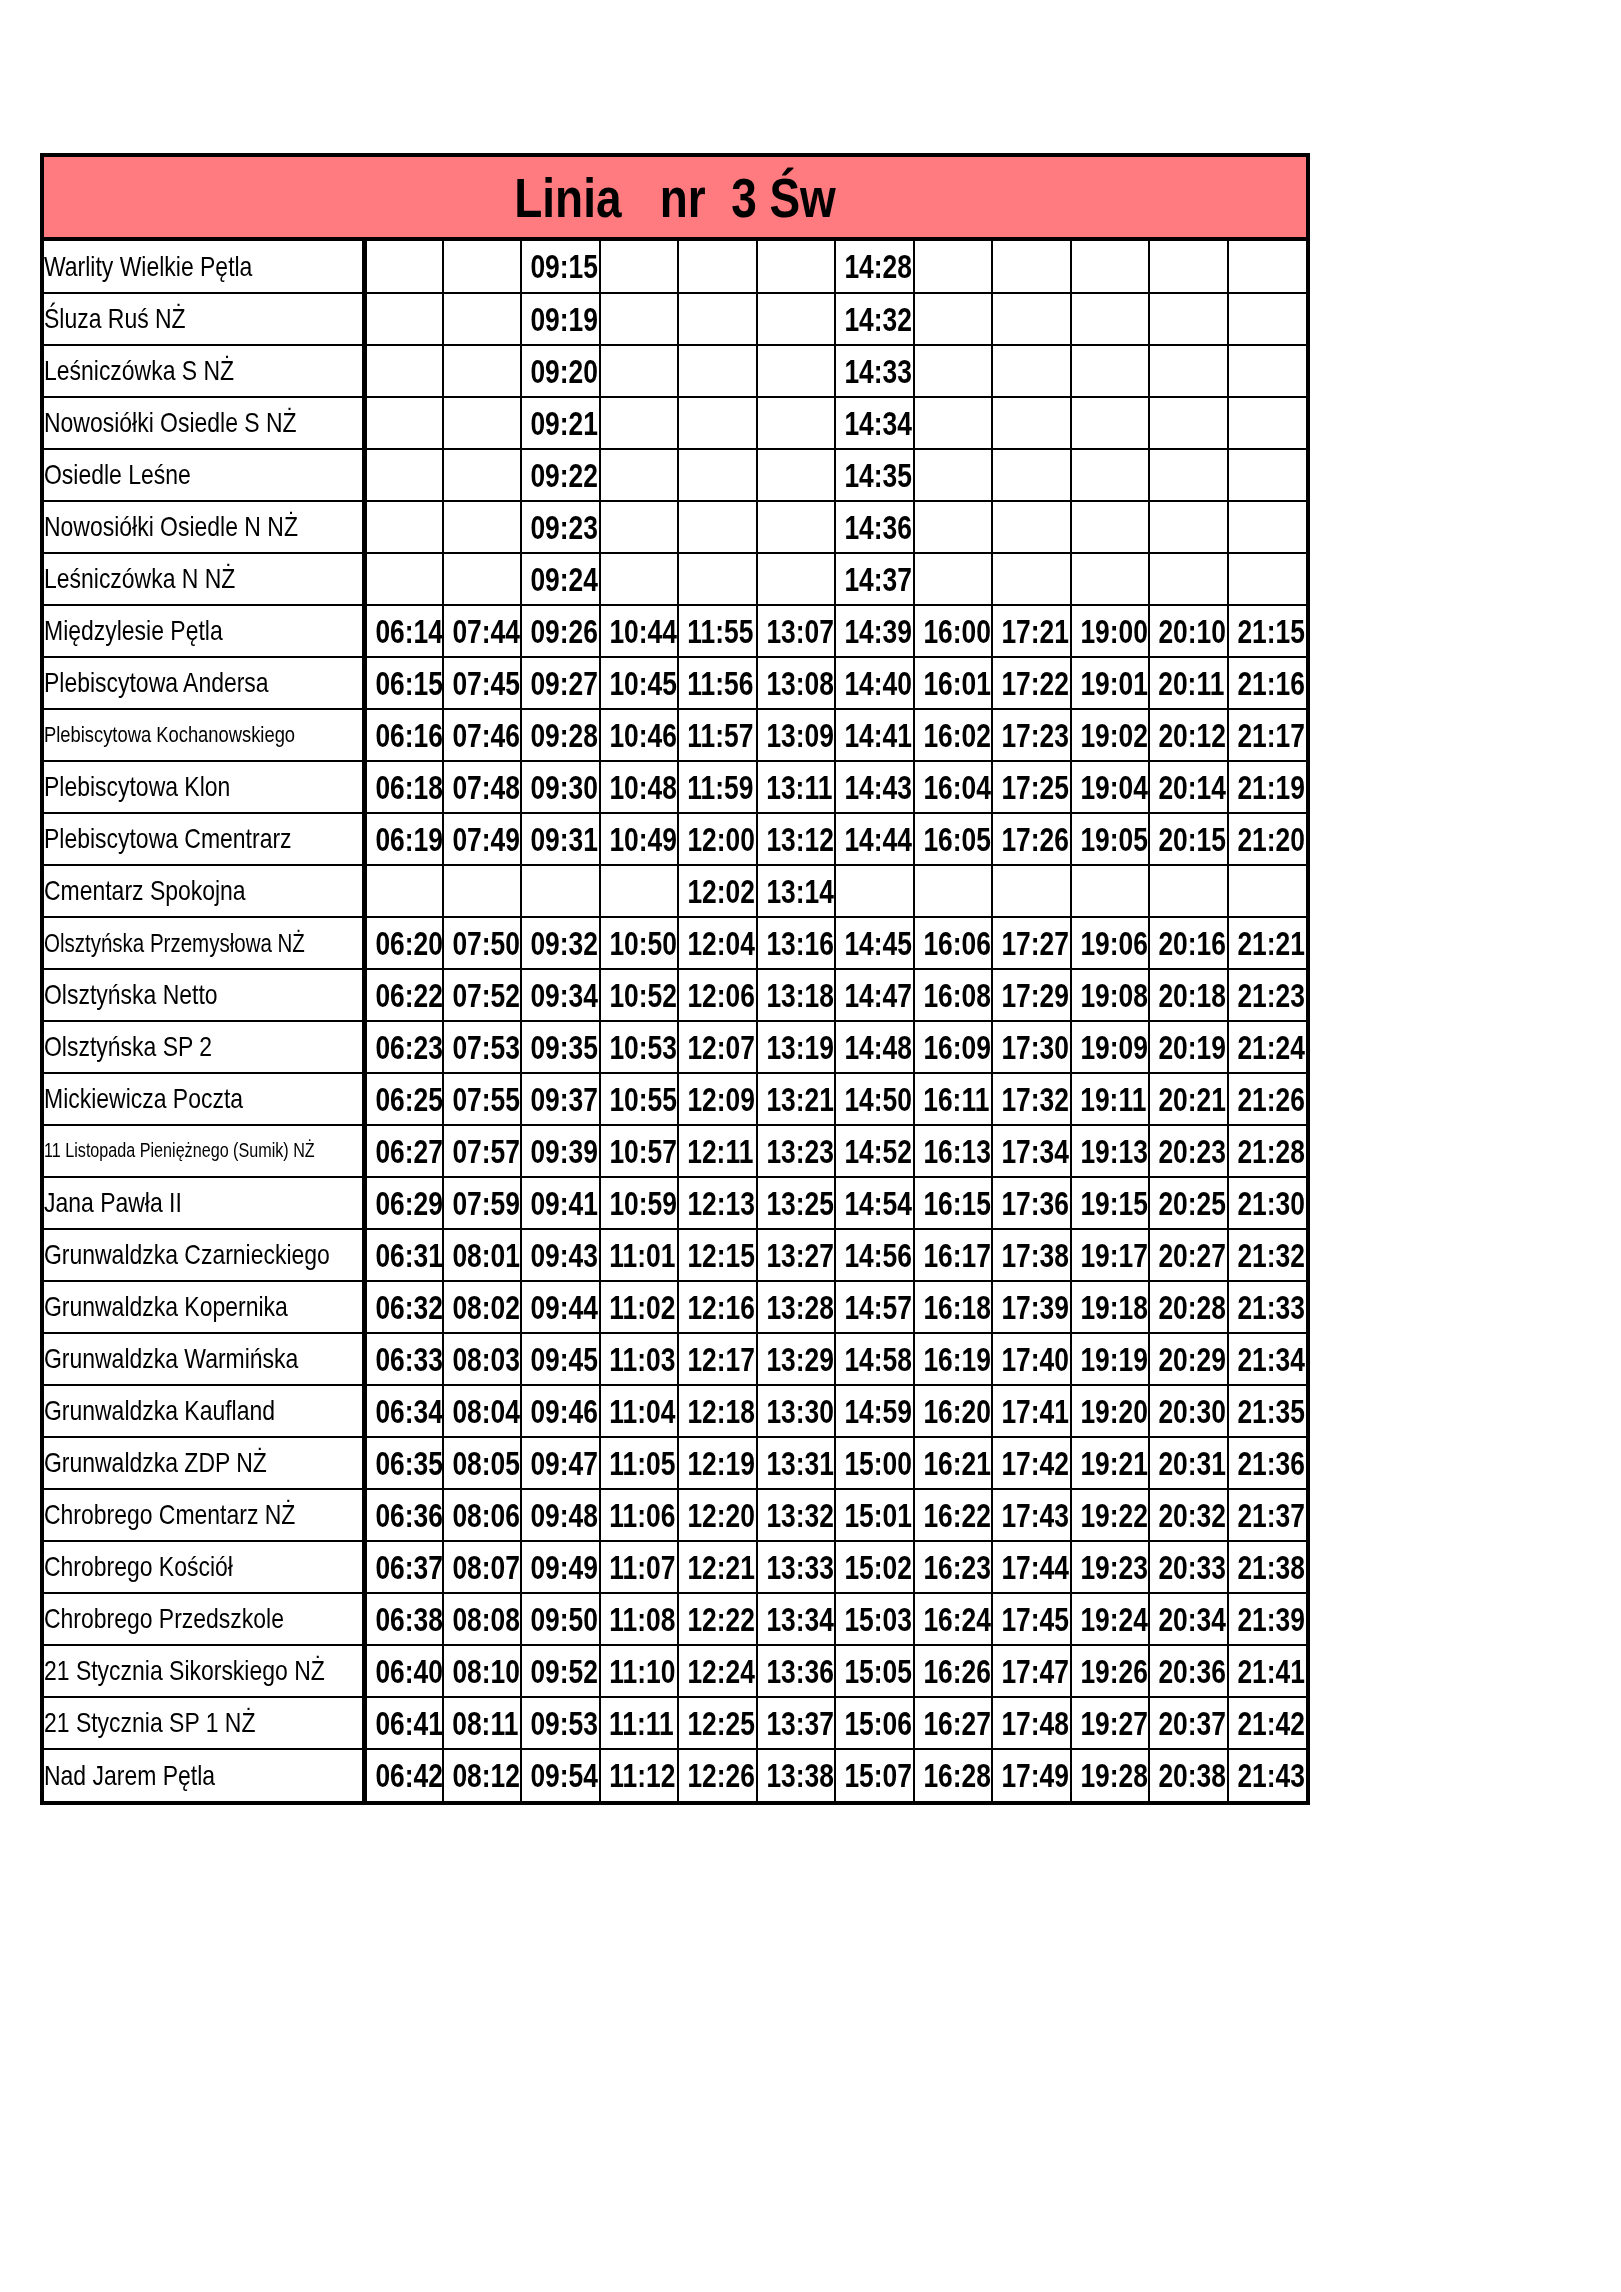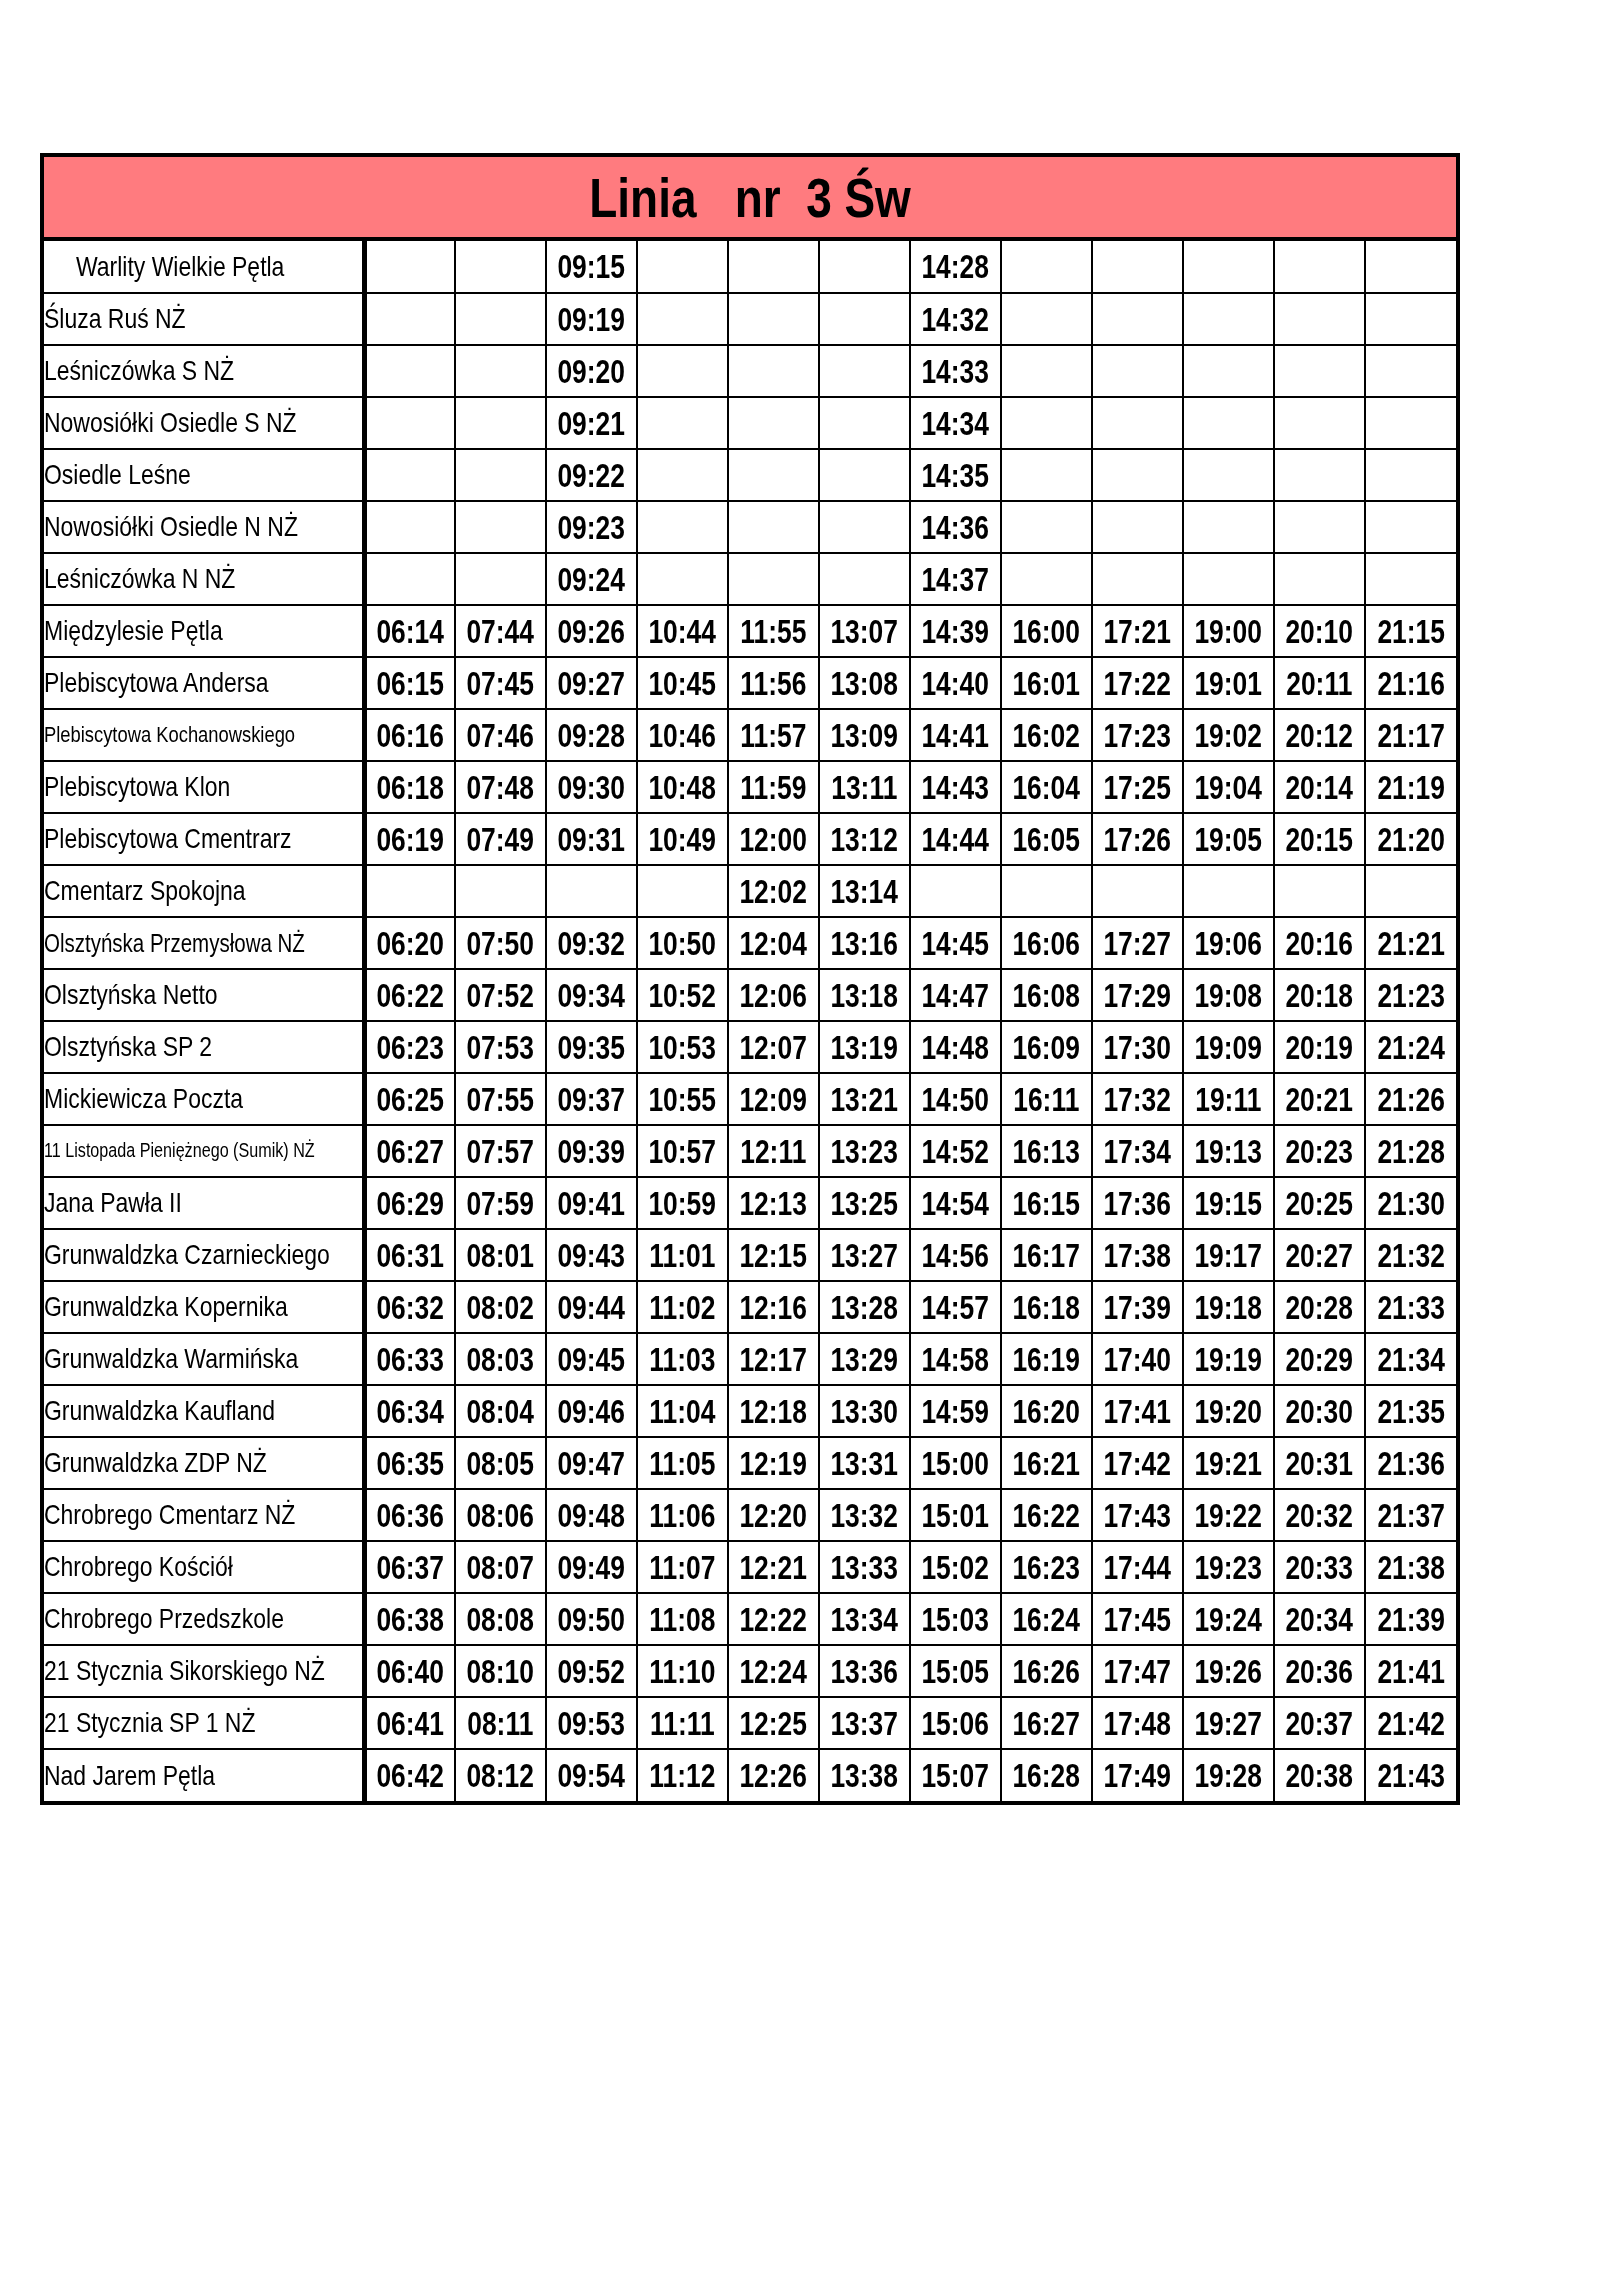--- a/index.html
+++ b/index.html
@@ -1,22 +1,22 @@
 <!DOCTYPE html>
 <html style="font-size:14.3px"><head>
 <meta charset="utf-8">
 <style>
   html, body { margin:0; padding:0; background:#ffffff; }
   body { width:1621px; height:2293px; position:relative; overflow:hidden; font-family:"Liberation Sans", sans-serif; color:#000; }
-  .sheet { position:absolute; left:40px; top:153px; width:1420px; box-sizing:border-box; border:4.5px solid #000; background:#fff; }
+  .sheet { position:absolute; left:40px; top:153px; width:1270px; box-sizing:border-box; border:4.5px solid #000; background:#fff; }
   .title-band { height:80px; background:#ff7b7f; border-bottom:4.5px solid #000; display:flex; align-items:center; justify-content:center; overflow:hidden; }
   .title-text { font-family:"Liberation Sans", sans-serif; font-weight:bold; font-size:56px; white-space:pre; display:inline-block; transform:scaleX(0.82); transform-origin:center; letter-spacing:0px; line-height:1; margin-top:1.8px; }
   table.tt { border-collapse:collapse; width:100%; table-layout:fixed; }
   table.tt td { height:52px; padding:0; border:2.7px solid #000; box-sizing:border-box; overflow:hidden; white-space:nowrap; }
-  table.tt tr:first-child td { border-top:none;text-align:center; }
+  table.tt tr:first-child td { border-top:none; }
   table.tt tr:last-child td { border-bottom:none;margin-left:29px; }
   table.tt td:first-child { border-left:none; }
   table.tt td:last-child { border-right:none; }
   col.c-name { width:320px; }
   td.stop { border-right:5.4px solid #000 !important; text-align:left; padding-left:2.7px; }
   .stop-label { display:inline-block; transform:scaleX(0.82); transform-origin:left center; font-size:28px; line-height:1; }
   .stop-label.sz-m { font-size:25px; }
   .stop-label.sz-s { font-size:22.4px; }
   .stop-label.sz-xs { font-size:19.7px; }
   td.time { text-align:center; }

